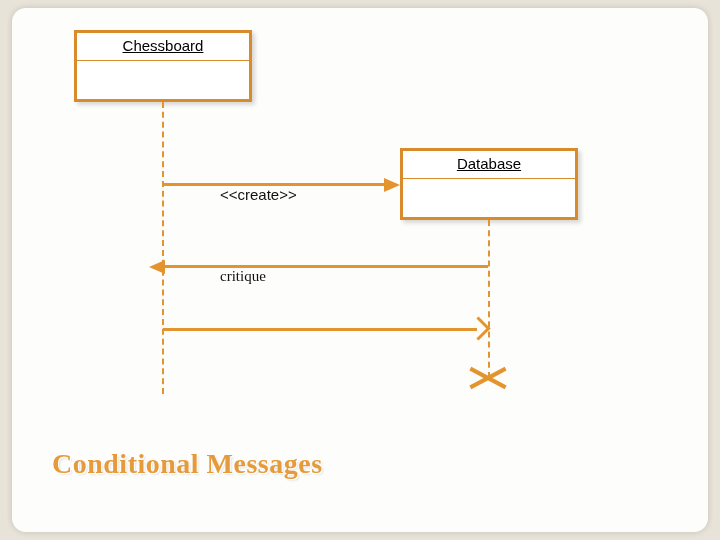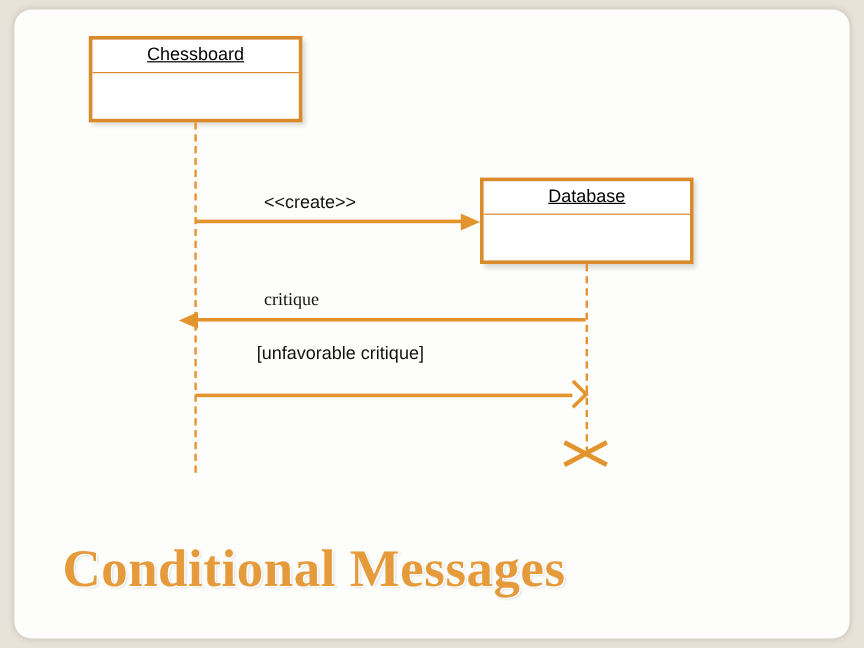--- a/index.html
+++ b/index.html
@@ -68,24 +68,25 @@
     position: absolute;
     width: 14px; height: 14px;
     border-top: 3px solid #e4942e;
     border-right: 3px solid #e4942e;
     transform: rotate(45deg);
   }
   .label {
     position: absolute;
     font-size: 15px;
     color: #111;
+    margin-top: 26px;
   }
   .title {
     position: absolute;
-    font-size: 44px;
+    font-size: 28px;
     font-weight: 800;
     color: #e59a3b;
     text-shadow: 1px 1px 0 #fff, 2px 2px 2px rgba(0,0,0,0.1);
     font-family: Georgia, 'Times New Roman', serif;
     letter-spacing: 0.5px;
   }
   .destroy-x .line {
     position: absolute;
     width: 40px;
     height: 4px;
@@ -115,21 +116,20 @@
   <div class="msg" style="left:151px; top:175px; width:222px;"></div>
   <div class="arrow-right" style="left:372px; top:170px;"></div>
   <div class="label" style="left:208px; top:152px;">&lt;&lt;create&gt;&gt;</div>
 
   <div class="msg" style="left:151px; top:257px; width:325px;"></div>
   <div class="arrow-left" style="left:137px; top:252px;"></div>
   <div class="label" style="left:208px; top:234px;font-family:Liberation Serif, serif;">critique</div>
 
   <div class="msg" style="left:151px; top:320px; width:314px;"></div>
   <div class="open-arrow-right" style="left:458px; top:312px;"></div>
-  <div class="label" style="left:202px; top:278px;">[unfavorable critique]</div>
 
   <div class="destroy-x" style="position:absolute; left:476px; top:370px;">
     <div class="line" style="transform:rotate(28deg);"></div>
     <div class="line" style="transform:rotate(-28deg);"></div>
   </div>
 
   <div class="title" style="left:40px; top:440px;">Conditional Messages</div>
 
 </div>
 

